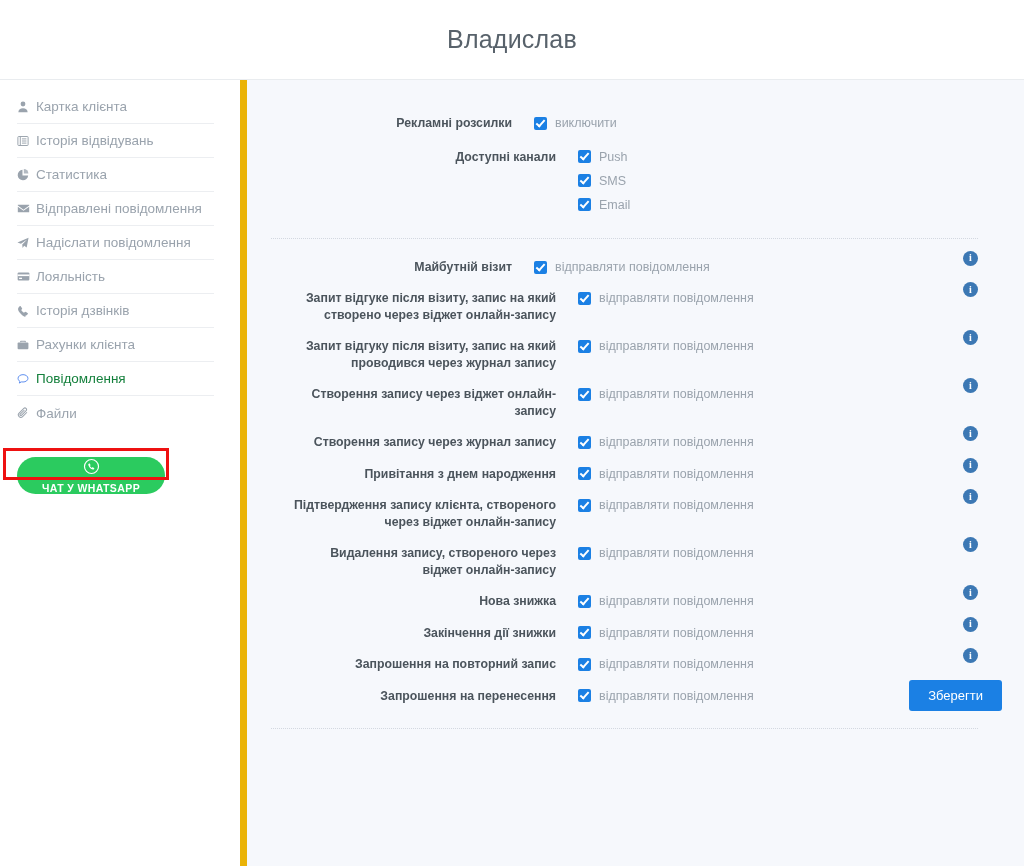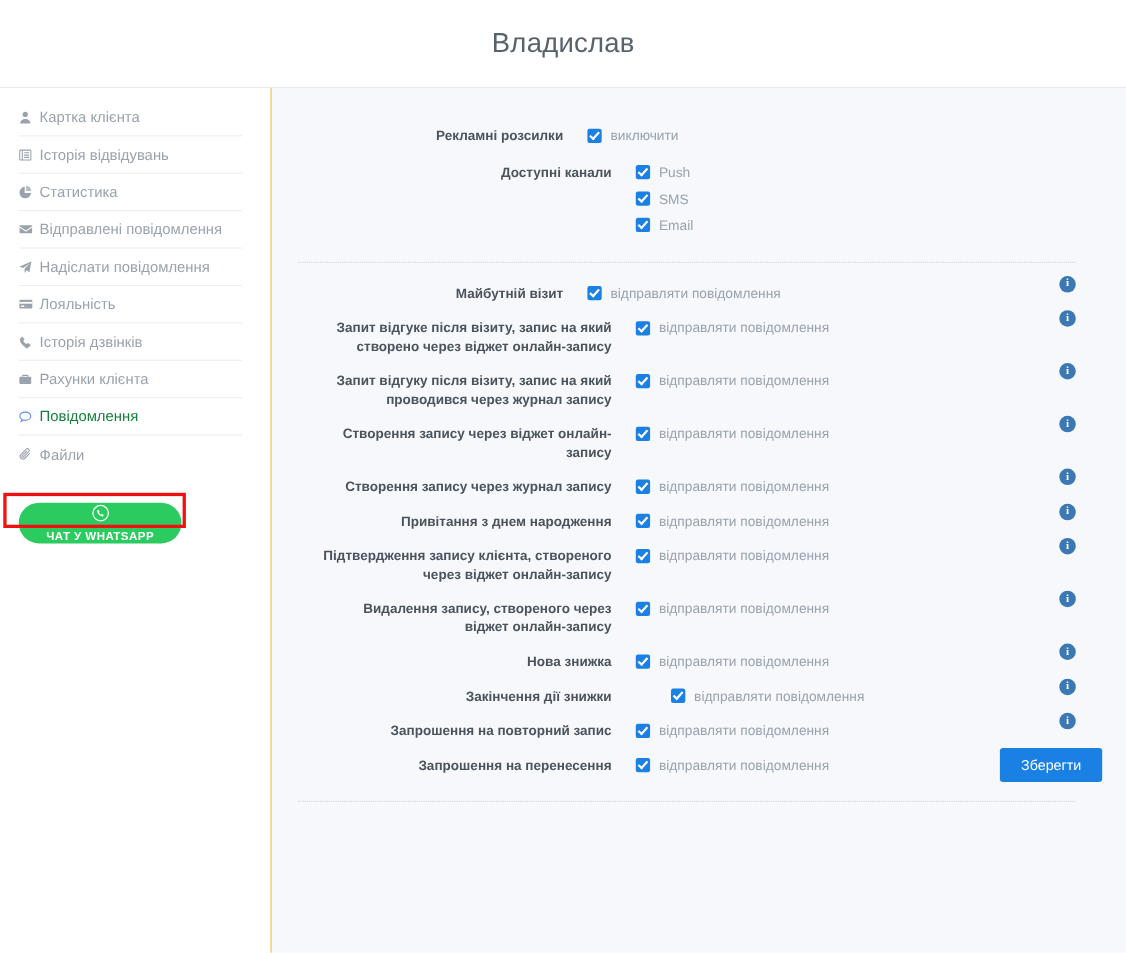--- a/index.html
+++ b/index.html
@@ -40,21 +40,21 @@
   
   .body-wrap {
     display: flex;
     height: 786px;
   }
 
   
   .sidebar {
     width: 247px;
     background: #ffffff;
-    border-right: 1px solid #eab308;
+    border-right: 7px solid #eab308;
     box-sizing: border-box;
     padding: 0;
     flex: 0 0 247px;
     position: relative;
   }
   .menu {
     margin: 0;
     padding: 0;
     list-style: none;
   }
@@ -387,21 +387,21 @@
             <label class="cbline">
               <span class="cb"></span>
               <span class="cbtext">Email</span>
             </label>
           </div>
         </div>
 
         <div class="dotted-sep" style="margin:25px 24px 0 24px;"></div>
 
         <div id="notif-list">
-            <div class="frow" style="padding-top: 20px;">
+            <div class="frow" style="padding-top: 20px; align-items: flex-end;">
               <div class="flabel">Майбутній візит</div>
               <div class="fctl">
                 <label class="cbline">
                   <span class="cb"></span>
                   <span class="cbtext">відправляти повідомлення</span>
                 </label>
               </div>
               <span class="info-ico" style="top: 12px;">i</span>
             </div>
             <div class="frow" style="padding-top: 15px;">
@@ -477,21 +477,21 @@
             <div class="frow" style="padding-top: 15px;">
               <div class="flabel">Нова знижка</div>
               <div class="fctl">
                 <label class="cbline">
                   <span class="cb"></span>
                   <span class="cbtext">відправляти повідомлення</span>
                 </label>
               </div>
               <span class="info-ico" style="top: 7px;">i</span>
             </div>
-            <div class="frow" style="padding-top: 15px; gap: 32px;">
+            <div class="frow" style="padding-top: 15px;">
               <div class="flabel">Закінчення дії знижки</div>
               <div class="fctl">
                 <label class="cbline">
                   <span class="cb"></span>
                   <span class="cbtext">відправляти повідомлення</span>
                 </label>
               </div>
               <span class="info-ico" style="top: 7px;">i</span>
             </div>
             <div class="frow" style="padding-top: 15px;">

